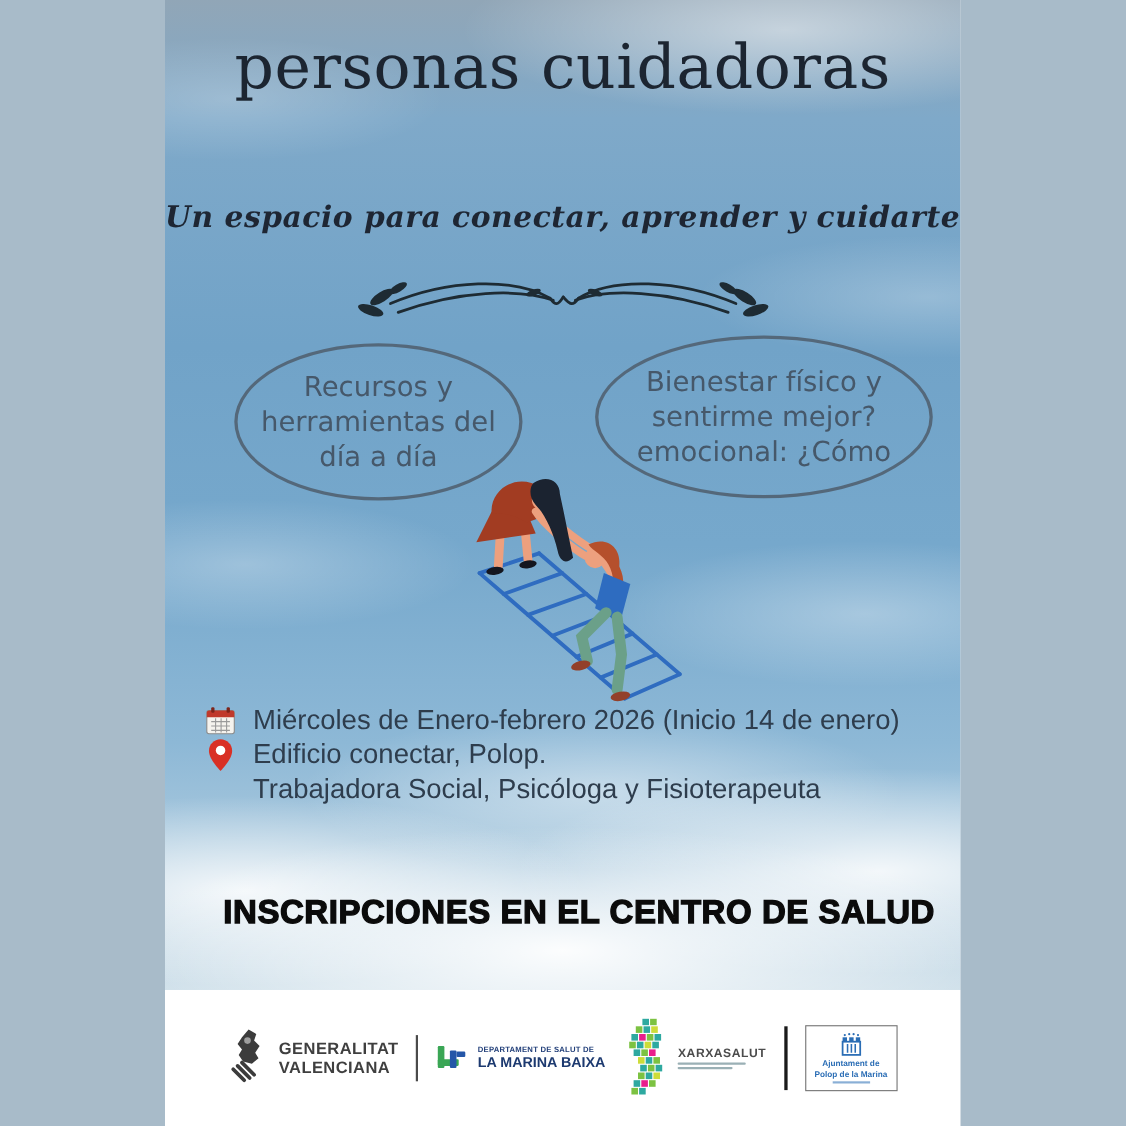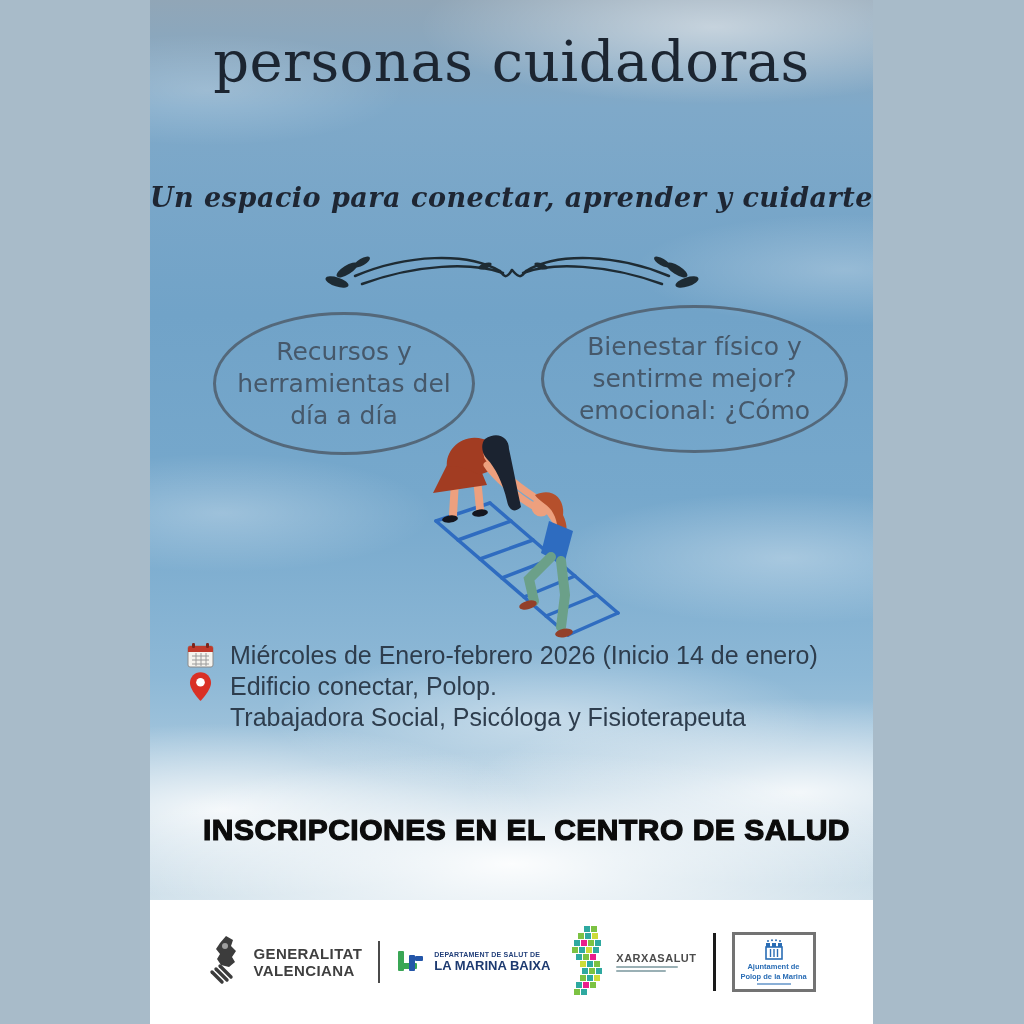--- a/index.html
+++ b/index.html
@@ -70,21 +70,21 @@
   .gva-text { font-weight:bold; font-size:15px; line-height:1.15; color:#3f3f3f; letter-spacing:0.4px; }
   .marina-text { display:flex; flex-direction:column; }
   .marina-small { font-weight:bold; font-size:7px; line-height:1.3; color:#23407a; letter-spacing:0.2px; }
   .marina-big { font-weight:bold; font-size:13px; line-height:1.1; color:#1d3a70; }
   .xarxa-text { display:flex; flex-direction:column; gap:2px; }
   .xarxa-label { font-weight:bold; font-size:11px; color:#4c4c4c; letter-spacing:0.5px; }
   .tagline-bar { height:2px; background:#9ab0b5; border-radius:1px; }
   .v-divider-thin  { width:2px; height:42px; background:#4a4a4a; }
   .v-divider-thick { width:3px; height:58px; background:#1a1a1a; }
   .ajuntament-box {
-    width:84px; height:60px; border:3px solid #737373; background:#fff;
+    width:84px; height:60px; border:1px solid #737373; background:#fff;
     display:flex; flex-direction:column; align-items:center; justify-content:center; gap:1px;
   }
   .aj-text { font-weight:bold; font-size:7.5px; line-height:1.25; color:#2a6db5; text-align:center; }
   .aj-bar { width:34px; height:2px; background:#2a6db5; opacity:.55; margin-top:1px; }
 </style>
 </head>
 <body>
 
 <div class="canvas">
   <div class="poster">

